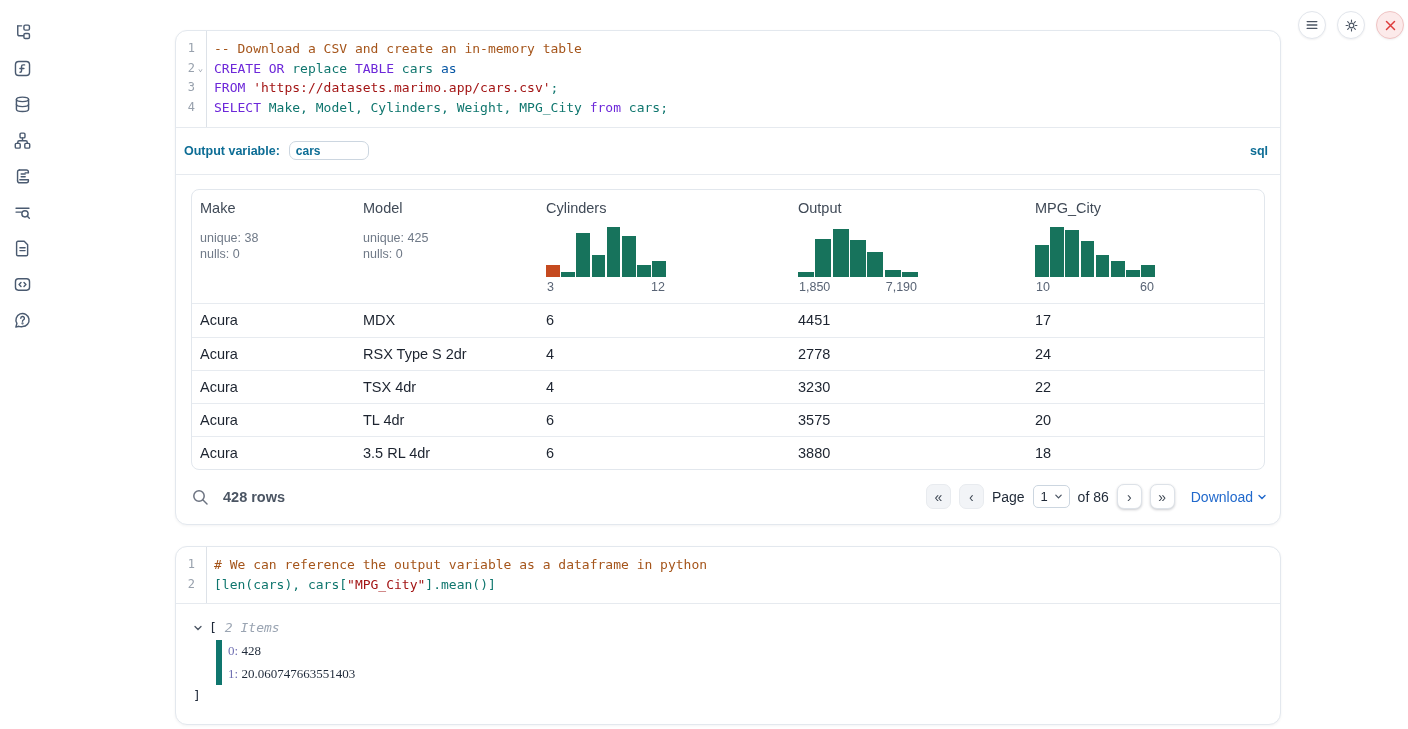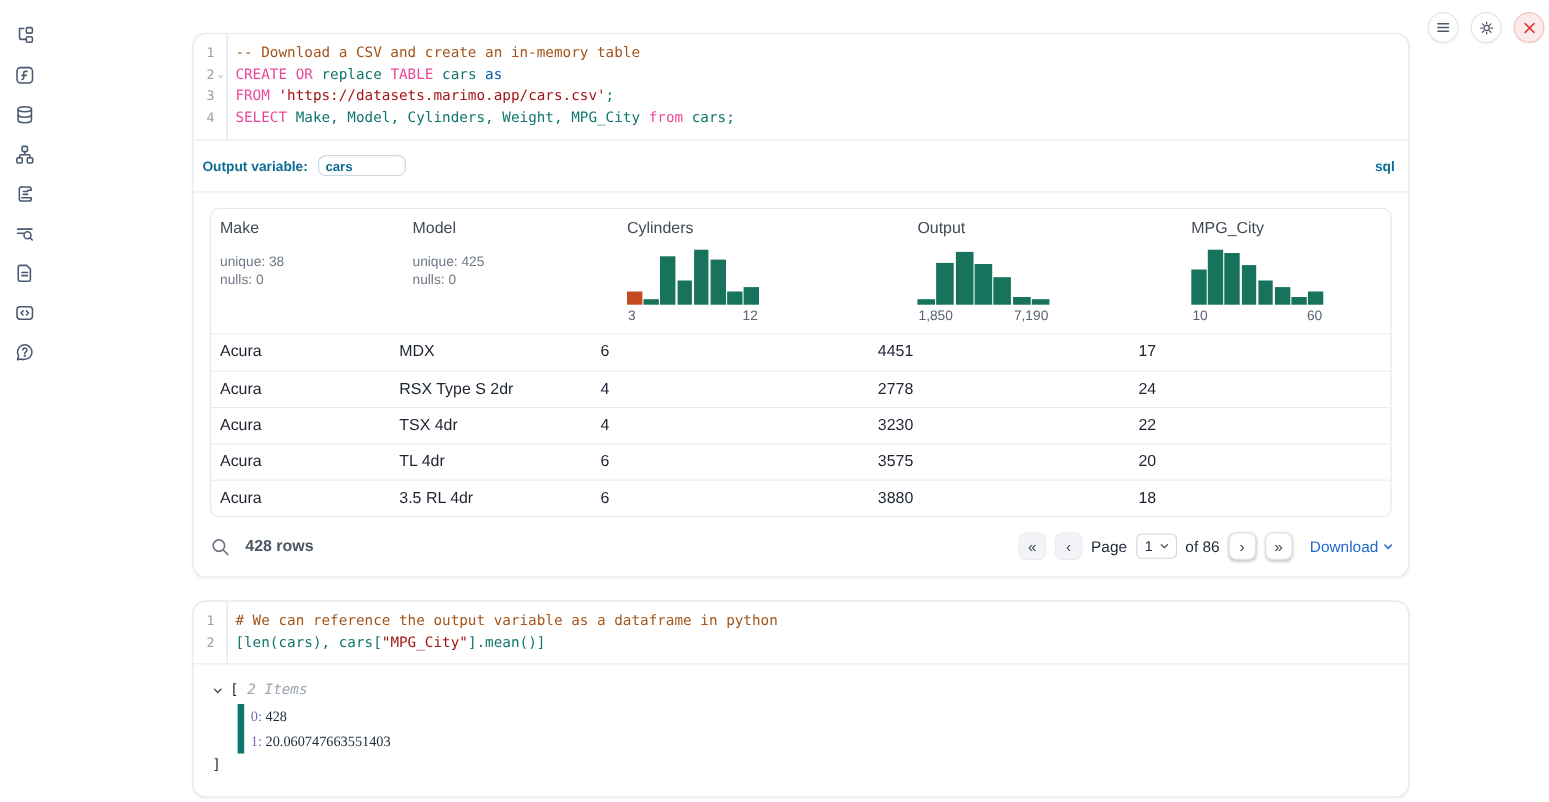--- a/index.html
+++ b/index.html
@@ -20,35 +20,35 @@
   .cell { border:1px solid #e3e8ee; border-radius:12px; background:#fff; box-shadow:0 1px 3px rgba(16,24,40,.05); }
   .cell + .cell { margin-top:21px; }
 
   .code-area { position:relative; padding:8px 0 9px; font-family:"DejaVu Sans Mono", monospace; font-size:13px; line-height:19.7px; color:#24292f; }
   .code-area::before { content:""; position:absolute; left:30px; top:0; bottom:0; width:1px; background:#dde2e8; }
   .code-line { display:flex; white-space:pre; }
   .ln { width:19px; flex:none; text-align:right; color:#98a1ad; font-size:12px; }
   .fold { width:11px; flex:none; text-align:center; color:#98a1ad; font-size:9px; line-height:19.7px; }
   .ct { padding-left:8px; }
   .tk-c { color:#a5551b;text-align:right; }
-  .tk-k { color:#ec4899; }
+  .tk-k { color:#6d28d9; }
   .tk-s { color:#a31515; }
   .tk-a { color:#0757a5; }
   .tk-d { color:#0f766e; }
 
   
   .outvar-row { height:48px; border-top:1px solid #e6eaef; border-bottom:1px solid #e6eaef; display:flex; align-items:center; padding:0 12px 0 8px; }
   .outvar-label { font-size:12.5px; font-weight:bold; color:#0d6d95; }
   .outvar-input { margin-left:9px; width:80px; height:19px; border:1px solid #ccd6e0; border-radius:7px; padding:0 6px; font-family:"Liberation Sans", sans-serif; font-size:12px; font-weight:bold; color:#0d6d95; outline:none; background:#fff; }
   .lang-badge { margin-left:auto; font-size:12.5px; font-weight:bold; color:#0d6d95; }
 
   
   .table-card { margin:14px 15px 0; border:1px solid #e2e7ed; border-radius:8px; overflow:hidden; }
   .grid-cols { display:grid; grid-template-columns:163px 183px 252px 237px 1fr; }
-  .table-header-row { border-bottom:1px solid #e7ebf0;gap:12px; }
+  .table-header-row { border-bottom:1px solid #e7ebf0; }
   .th { padding:10px 8px 9px; cursor:pointer; }
   .th-name { font-size:14.5px; color:#404a57; }
   .th-stats { margin-top:14px; font-size:12.5px; color:#6f7987; line-height:16.5px; }
   .hist { margin-top:9px; width:120px; }
   .hist-bars { height:52px; display:flex; align-items:flex-end; gap:1.5px; }
   .hist-bar { flex:1; background:#17735c; }
   .hist-bar.orange { background:#c54a1f; }
   .hist-labels { display:flex; justify-content:space-between; margin-top:3px; font-size:12.5px; color:#596475; padding:0 1px; }
   .tr { height:33px; align-items:center; font-size:14.5px; color:#1d2430; }
   .tr + .tr { border-top:1px solid #e7ebf0; }

